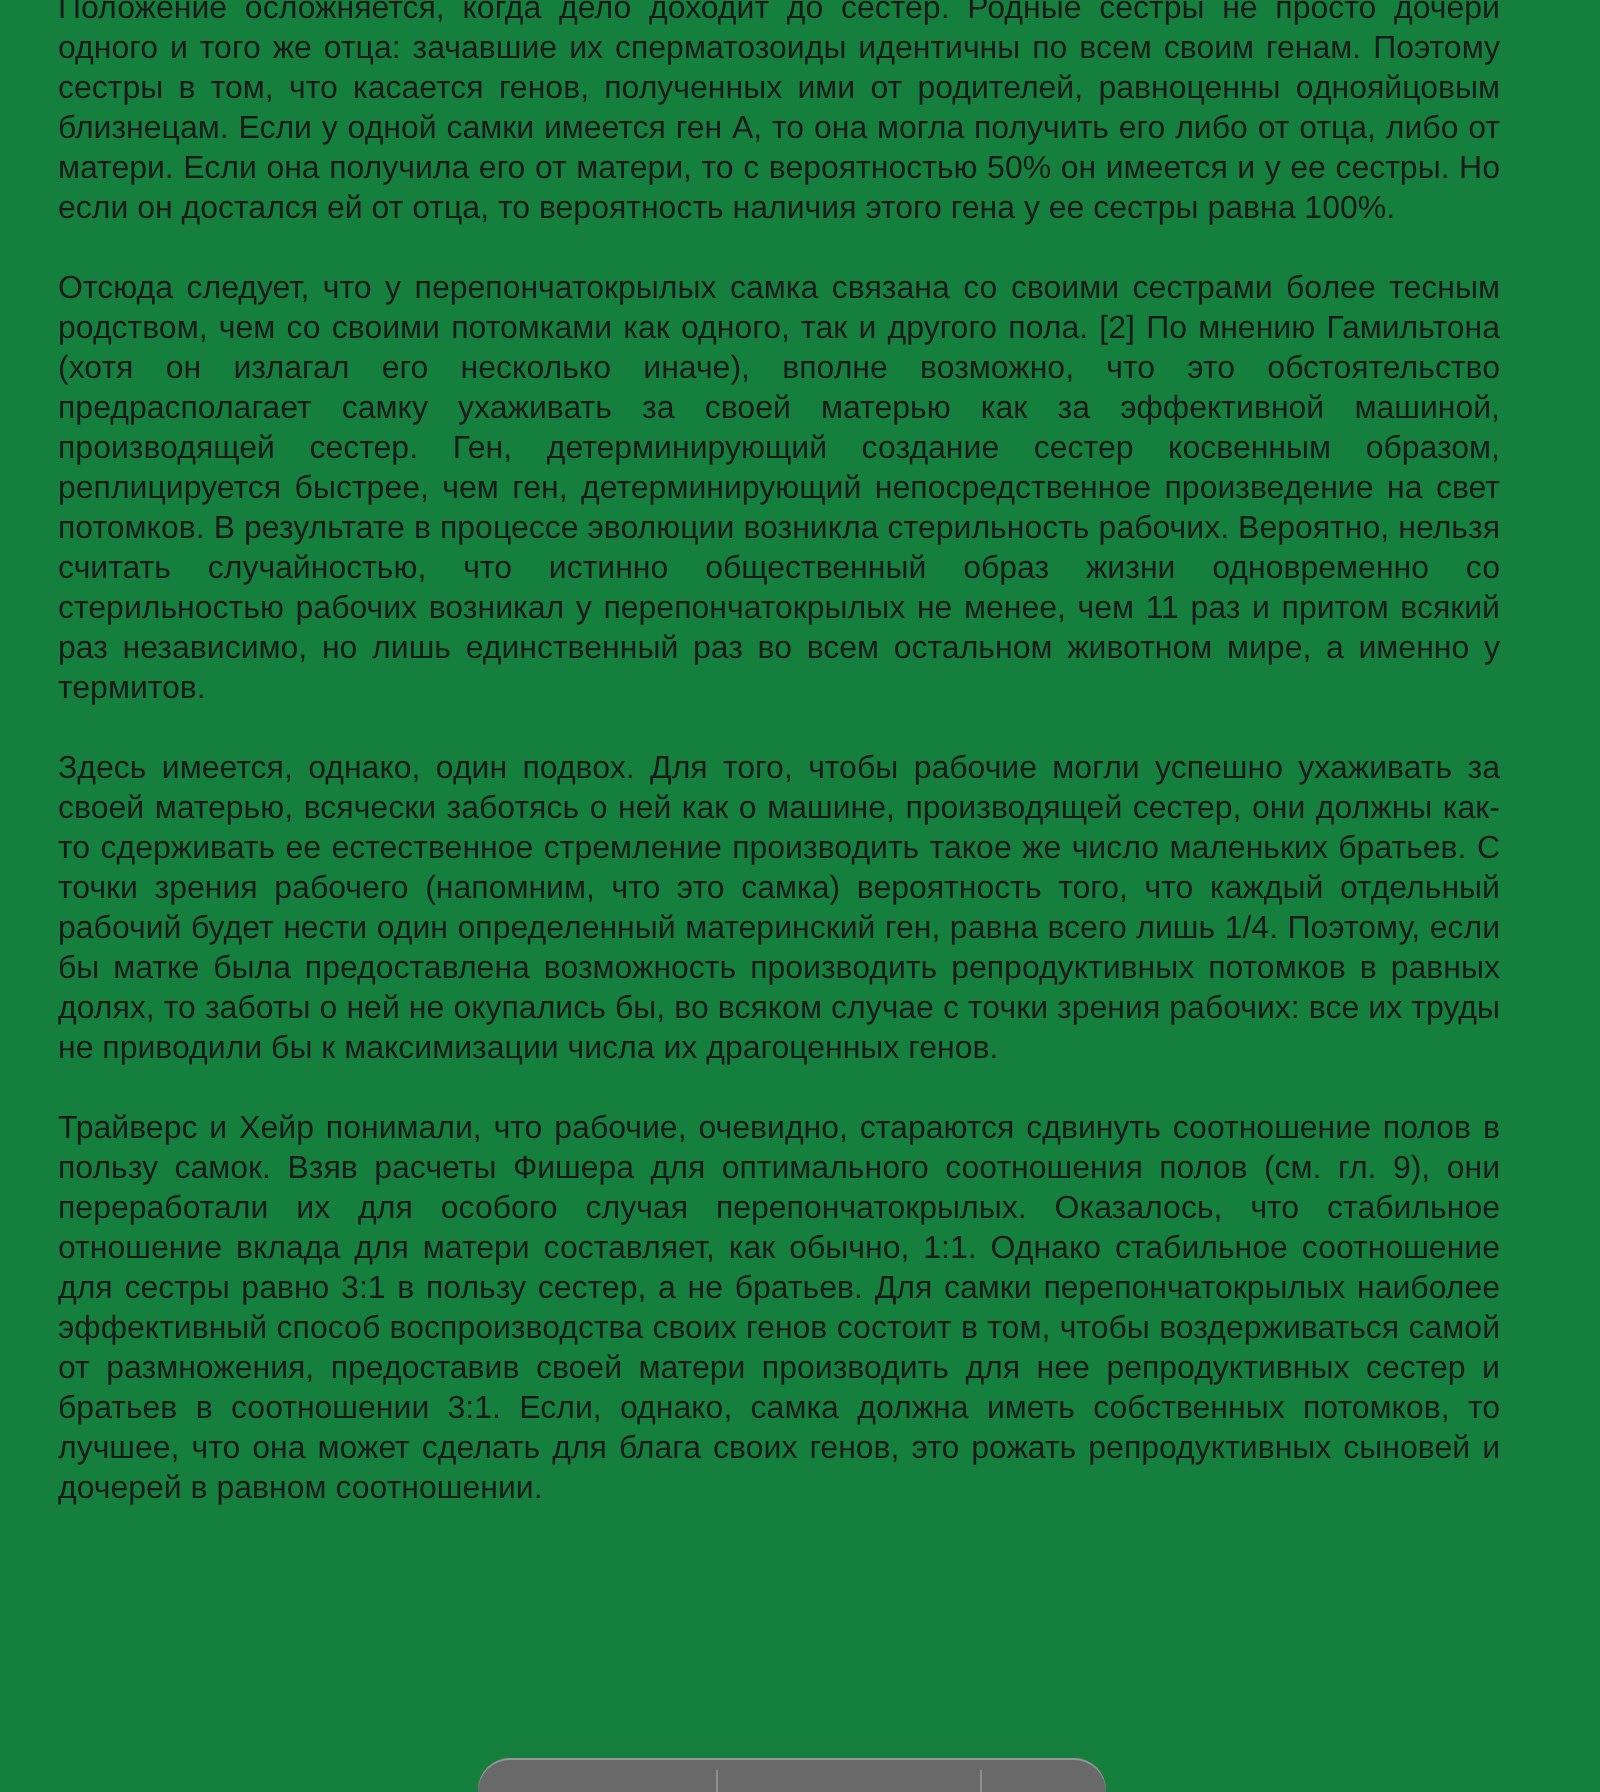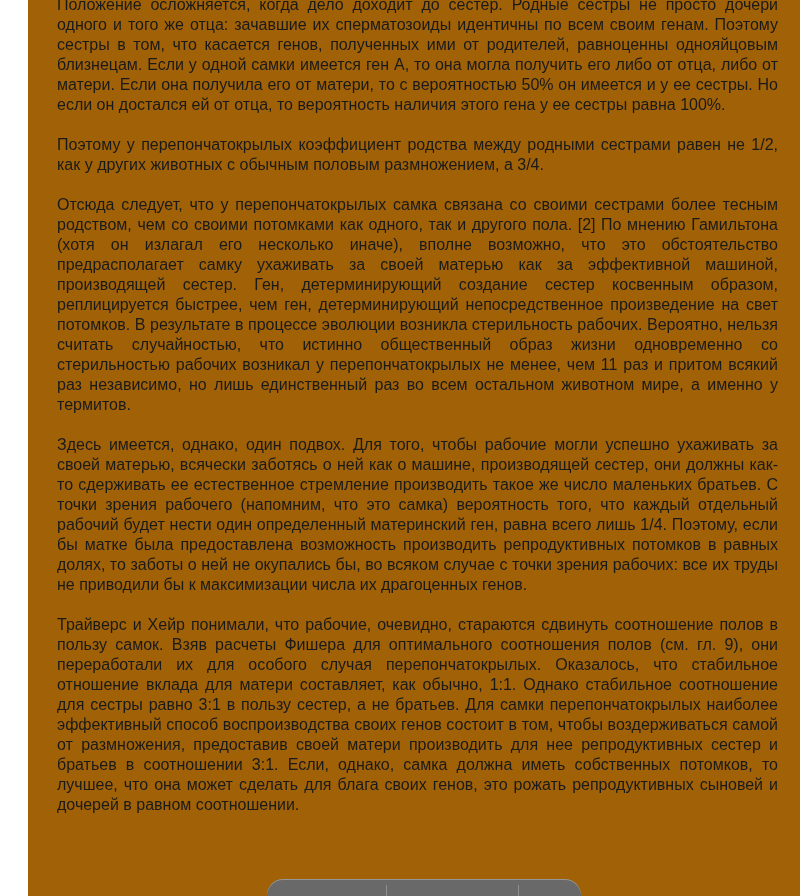--- a/index.html
+++ b/index.html
@@ -11,22 +11,21 @@
   body {
     width: 800px;
     height: 896px;
     overflow: hidden;
     position: relative;
     font-family: "Liberation Sans", sans-serif;
   }
   .page {
     position: absolute;
     inset: 0;
-    background: #a16207;
-    margin-left: 28px;
+    background: #15803d;
   }
   .text-column {
     position: absolute;
     left: 29px;
     top: -5px;
     width: 721px;
     color: #1a1a1a;
     font-size: 16px;
     line-height: 20px;
     text-align: justify;
@@ -63,21 +62,20 @@
     background: #8f8f8f;
   }
 </style>
 </head>
 <body>
 
 <div class="page">
 
   <div class="text-column">
     <p>Положение осложняется, когда дело доходит до сестер. Родные сестры не просто дочери одного и того же отца: зачавшие их сперматозоиды идентичны по всем своим генам. Поэтому сестры в том, что касается генов, полученных ими от родителей, равноценны однояйцовым близнецам. Если у одной самки имеется ген А, то она могла получить его либо от отца, либо от матери. Если она получила его от матери, то с вероятностью 50% он имеется и у ее сестры. Но если он достался ей от отца, то вероятность наличия этого гена у ее сестры равна 100%.</p>
-    <p>Поэтому у перепончатокрылых коэффициент родства между родными сестрами равен не 1/2, как у других животных с обычным половым размножением, а 3/4.</p>
     <p>Отсюда следует, что у перепончатокрылых самка связана со своими сестрами более тесным родством, чем со своими потомками как одного, так и другого пола. [2] По мнению Гамильтона (хотя он излагал его несколько иначе), вполне возможно, что это обстоятельство предрасполагает самку ухаживать за своей матерью как за эффективной машиной, производящей сестер. Ген, детерминирующий создание сестер косвенным образом, реплицируется быстрее, чем ген, детерминирующий непосредственное произведение на свет потомков. В результате в процессе эволюции возникла стерильность рабочих. Вероятно, нельзя считать случайностью, что истинно общественный образ жизни одновременно со стерильностью рабочих возникал у перепончатокрылых не менее, чем 11 раз и притом всякий раз независимо, но лишь единственный раз во всем остальном животном мире, а именно у термитов.</p>
     <p>Здесь имеется, однако, один подвох. Для того, чтобы рабочие могли успешно ухаживать за своей матерью, всячески заботясь о ней как о машине, производящей сестер, они должны как-то сдерживать ее естественное стремление производить такое же число маленьких братьев. С точки зрения рабочего (напомним, что это самка) вероятность того, что каждый отдельный рабочий будет нести один определенный материнский ген, равна всего лишь 1/4. Поэтому, если бы матке была предоставлена возможность производить репродуктивных потомков в равных долях, то заботы о ней не окупались бы, во всяком случае с точки зрения рабочих: все их труды не приводили бы к максимизации числа их драгоценных генов.</p>
     <p>Трайверс и Хейр понимали, что рабочие, очевидно, стараются сдвинуть соотношение полов в пользу самок. Взяв расчеты Фишера для оптимального соотношения полов (см. гл. 9), они переработали их для особого случая перепончатокрылых. Оказалось, что стабильное отношение вклада для матери составляет, как обычно, 1:1. Однако стабильное соотношение для сестры равно 3:1 в пользу сестер, а не братьев. Для самки перепончатокрылых наиболее эффективный способ воспроизводства своих генов состоит в том, чтобы воздерживаться самой от размножения, предоставив своей матери производить для нее репродуктивных сестер и братьев в соотношении 3:1. Если, однако, самка должна иметь собственных потомков, то лучшее, что она может сделать для блага своих генов, это рожать репродуктивных сыновей и дочерей в равном соотношении.</p>
   </div>
 
   <div class="bottom-bar">
     <button class="seg seg-1"></button>
     <div class="bar-divider"></div>
     <button class="seg seg-2"></button>
     <div class="bar-divider"></div>

